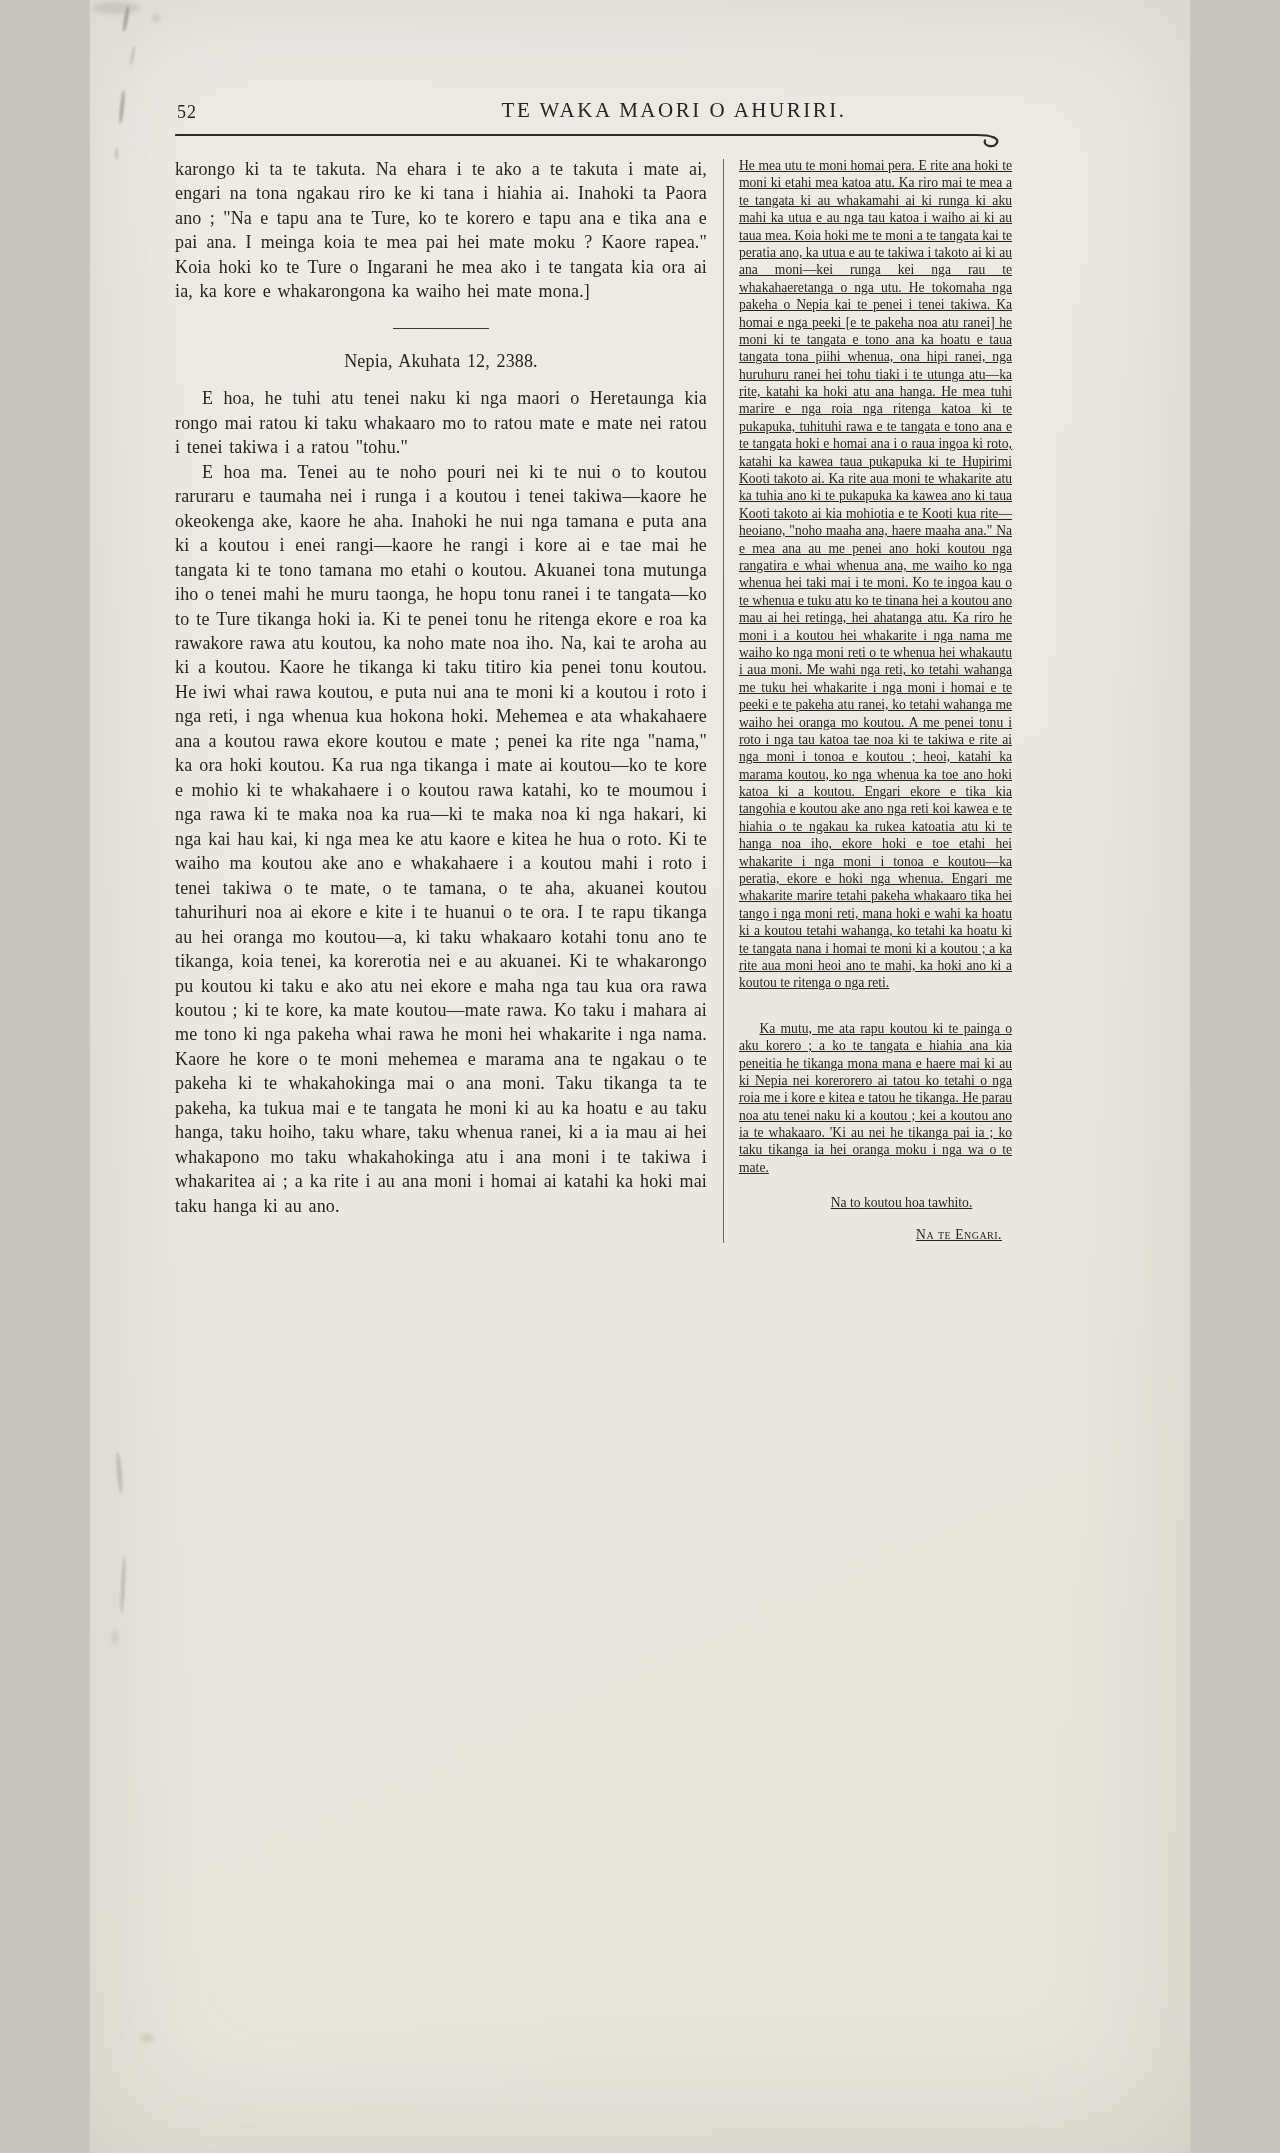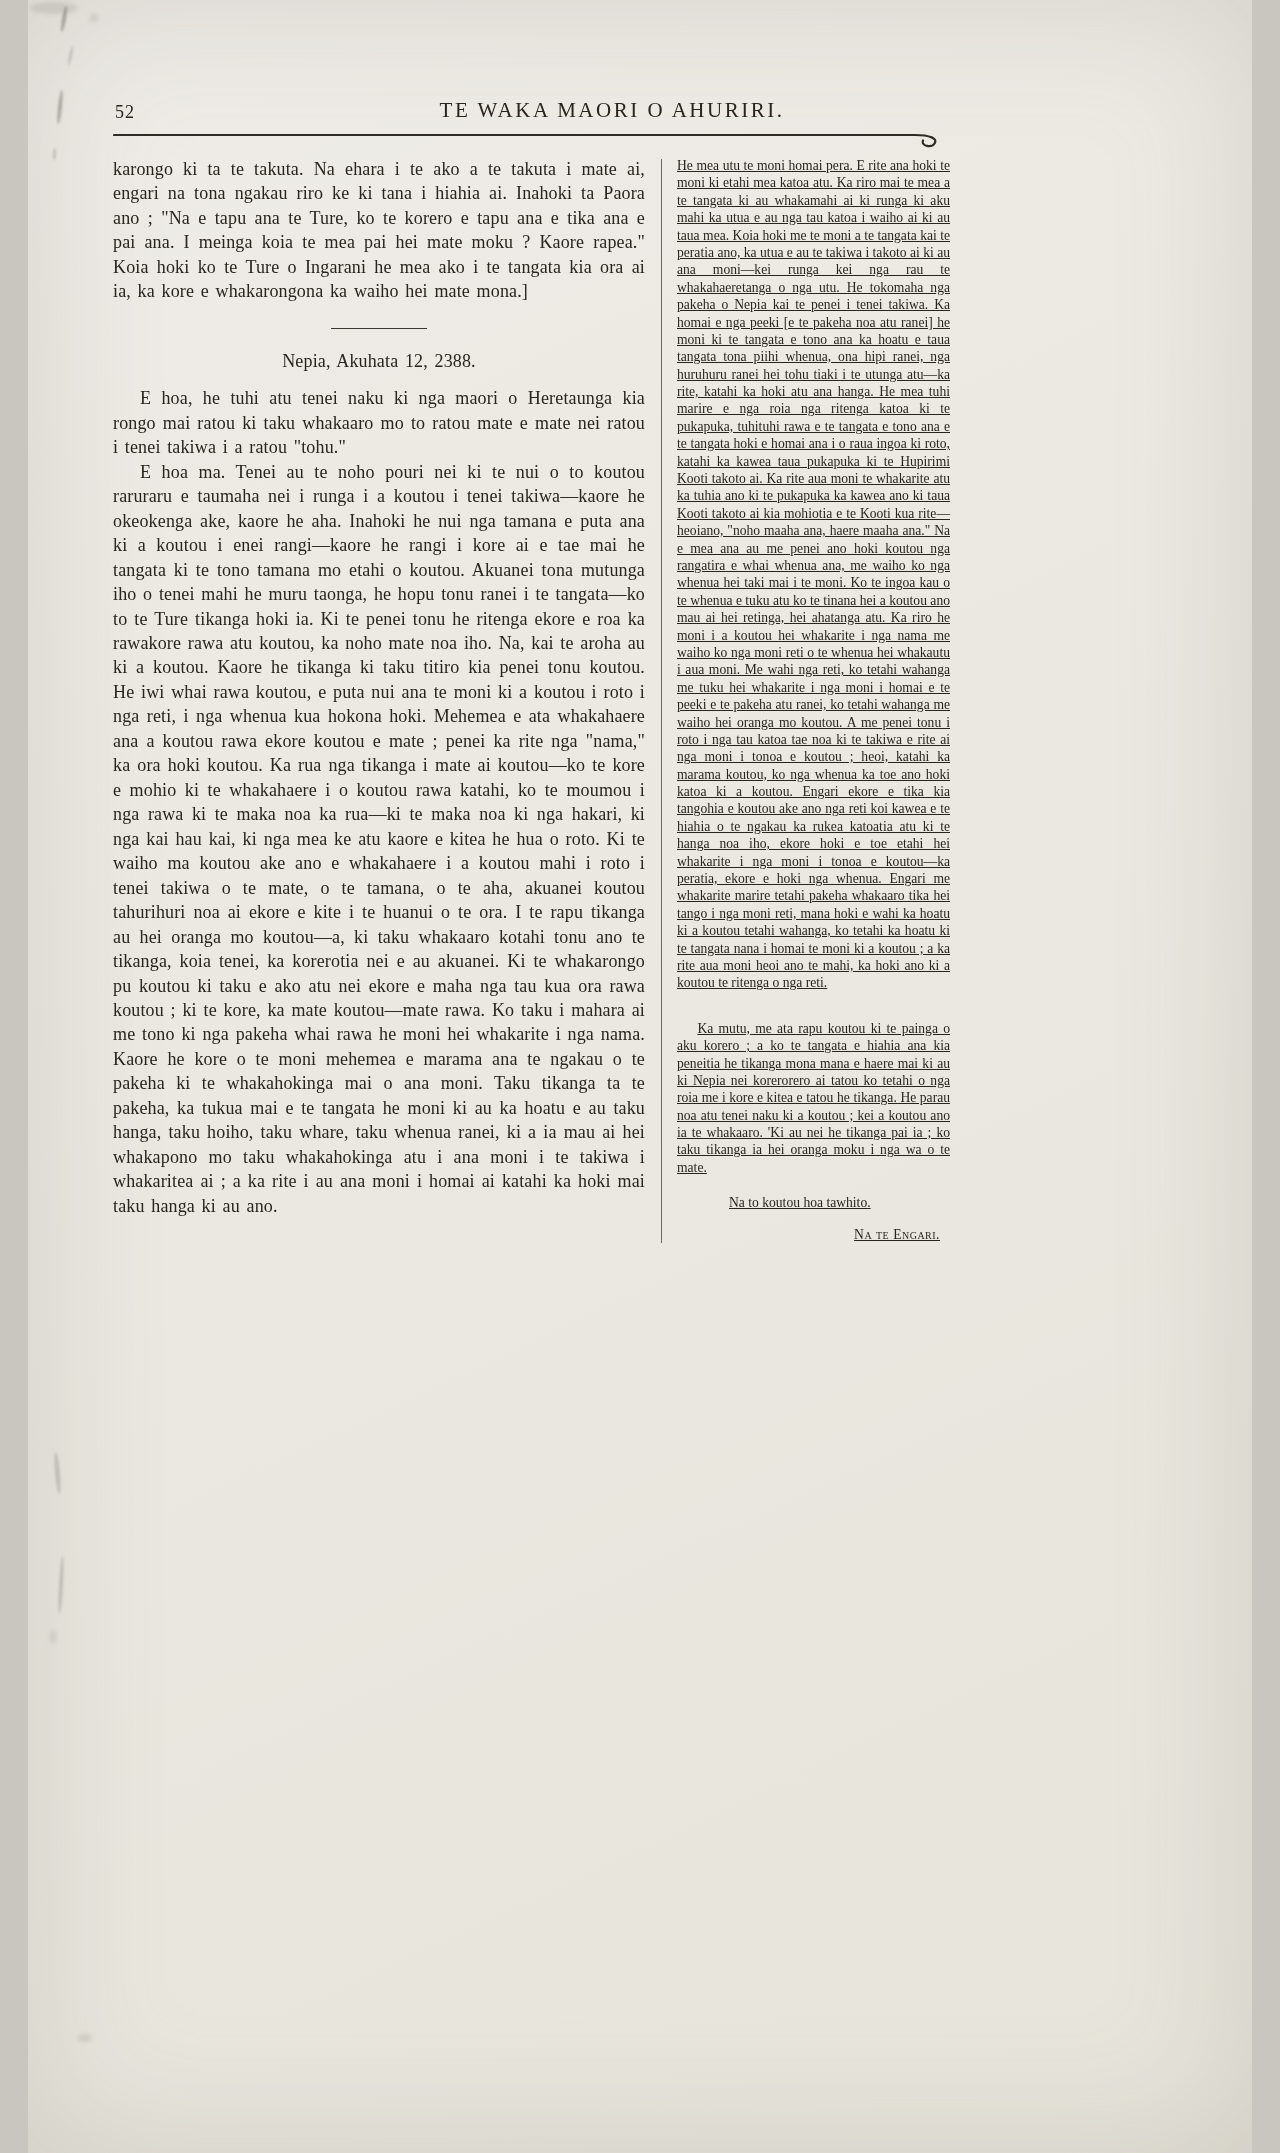--- a/index.html
+++ b/index.html
@@ -2,21 +2,21 @@
 <html><head>
 <meta charset="utf-8">
 <style>
   html, body {
     margin: 0;
     padding: 0;
     background: #c9c6bf;
   }
   .sheet {
     position: relative;
-    width: 1224px;
+    width: 1100px;
     height: 2153px;
     margin: 0 auto;
     background: linear-gradient(155deg, #eeece7 0%, #ebe8e1 45%, #e7e4db 100%);
     box-shadow: inset 0 0 140px rgba(115, 108, 94, 0.20);
     overflow: hidden;
     color: #29241e;
     font-family: "Liberation Serif", "DejaVu Serif", serif;
     -webkit-font-smoothing: antialiased;
   }
 
@@ -99,21 +99,21 @@
   }
   .letter-heading {
     text-indent: 0;
     font-variant: small-caps;
     letter-spacing: 1px;
     margin-bottom: 13px;
   }
   .valediction {
     text-indent: 0;
     margin: 18px 0 14px 52px;
-    text-align: left;
+    text-align: center;
   }
   .signature {
     text-indent: 0;
     text-align: right;
     padding-right: 10px;
     font-variant: small-caps;
     letter-spacing: 0.5px;
   }
 </style>
 </head>

